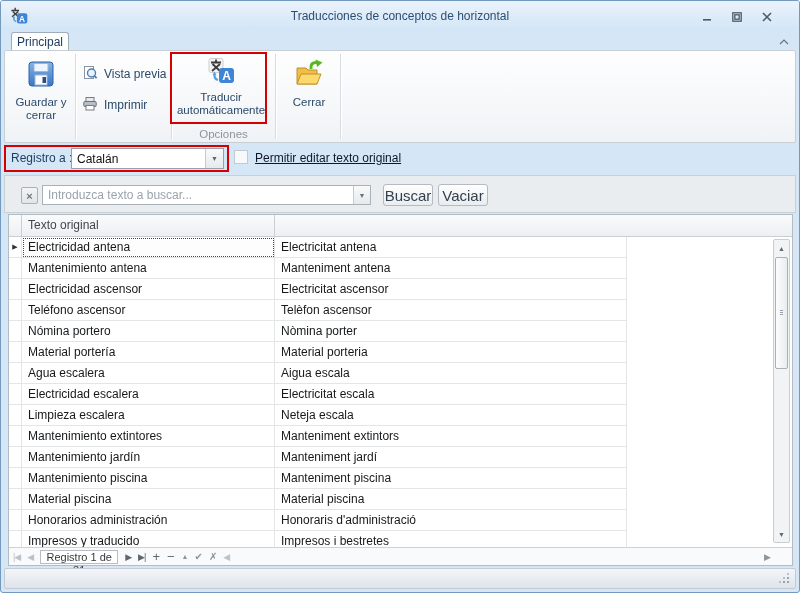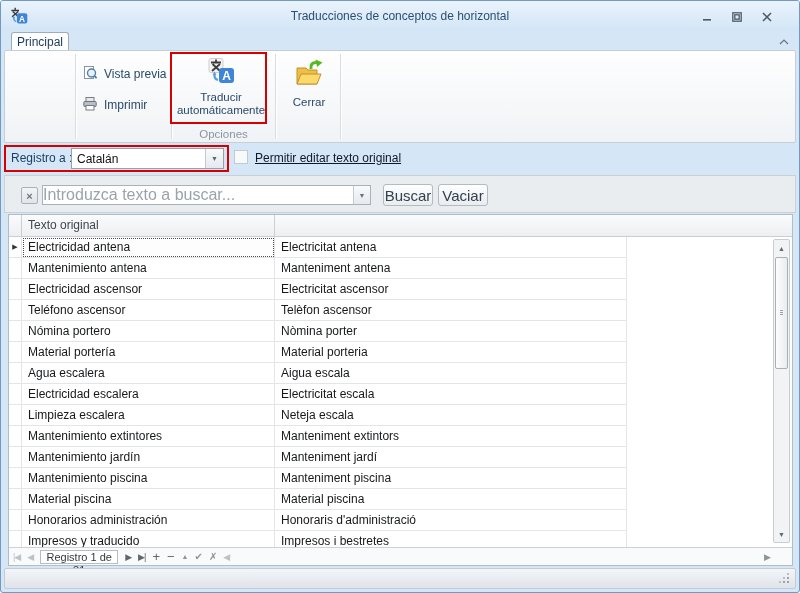--- a/index.html
+++ b/index.html
@@ -58,22 +58,22 @@
   .checkbox-label{ position:absolute; left:254px; top:150px; color:#0f172a;text-decoration:underline; }
 
   
   .search-panel{ position:absolute; left:3px; top:174px; right:3px; height:38px;
     background:#e9edf0; border:1px solid #c9d0d6; }
   .clear-btn{ position:absolute; left:16px; top:11px; width:17px; height:17px;
     background:linear-gradient(#f2f4f6,#e1e5e9); border:1px solid #a9b1ba; border-radius:2px;
     font-size:11px; font-weight:bold; color:#6d767f; line-height:14px; text-align:center; cursor:default; }
   .search-box{ position:absolute; left:37px; top:9px; width:329px; height:20px;
     background:#ffffff; border:1px solid #a9b1b9; display:flex; }
-  .search-box input{ flex:1; border:none; outline:none; 
-    font-family:inherit; font-size:16px; color:#222; background:transparent; }
+  .search-box input{ flex:1; border:none; outline:none; padding-left:5px;
+    font-family:inherit; font-size:12px; color:#222; background:transparent; }
   .search-box input::placeholder{ color:#9aa3ac; opacity:1; }
   .search-dd{ width:17px; background:linear-gradient(#f8fafb,#e6eaee);
     border-left:1px solid #c3cad0; display:flex; align-items:center; justify-content:center;
     font-size:7px; color:#6a737c; cursor:default; }
   .btn{ position:absolute; top:8px; height:22px; width:50px;
     background:linear-gradient(#fefefe,#e9edf0); border:1px solid #b3bac1; border-radius:3px;
     font-family:inherit; font-size:15px; color:#33414f; cursor:default; }
   .btn-buscar{ left:378px; }
   .btn-vaciar{ left:433px; }
 
@@ -172,20 +172,37 @@
   <div class="tabrow">
     <div class="tab">Principal</div>
     <span class="ribbon-collapse">
       <svg width="14" height="12" viewBox="0 0 14 12" fill="none" stroke="#6a7480" stroke-width="1.2">
         <path d="M3 8 L7 4 L11 8"></path>
       </svg>
     </span>
   </div>
 
   <div class="ribbon">
+    <button class="rb-big" style="left:6px; top:3px; width:60px; height:80px;">
+      <span class="big-ico">
+        <svg width="30" height="30" viewBox="0 0 30 30">
+          <defs>
+              <linearGradient id="gb" x1="0" y1="0" x2="0" y2="1">
+            <stop offset="0" stop-color="#85b4e8"></stop>
+                <stop offset="1" stop-color="#3a76c4"></stop>
+          </linearGradient>
+            </defs>
+          <rect x="3" y="3" width="24" height="24" rx="3" fill="url(#gb)" stroke="#2e62a8"></rect>
+          <rect x="8" y="4.5" width="14" height="8" rx="1" fill="#eef4fb" stroke="#9db6d6"></rect>
+          <rect x="9" y="16" width="12" height="10" fill="#ffffff" stroke="#9db6d6"></rect>
+          <rect x="16.5" y="18" width="3.5" height="6" fill="#274f86"></rect>
+        </svg>
+      </span>
+      <span>Guardar y cerrar</span>
+    </button>
 
     <div class="vsep" style="left:70px;"></div>
 
     <button class="rb-small" style="left:77px; top:12px; height:22px;">
       <span>
         <svg width="16" height="16" viewBox="0 0 16 16">
           <rect x="2.5" y="1.5" width="9" height="12" fill="#ffffff" stroke="#8a94a0"></rect>
           <circle cx="9.5" cy="8" r="4" fill="#eaf3fb" stroke="#4a7fb5" stroke-width="1.4"></circle>
           <line x1="12.4" y1="10.9" x2="14.6" y2="13.1" stroke="#4a7fb5" stroke-width="1.8"></line>
         </svg>

